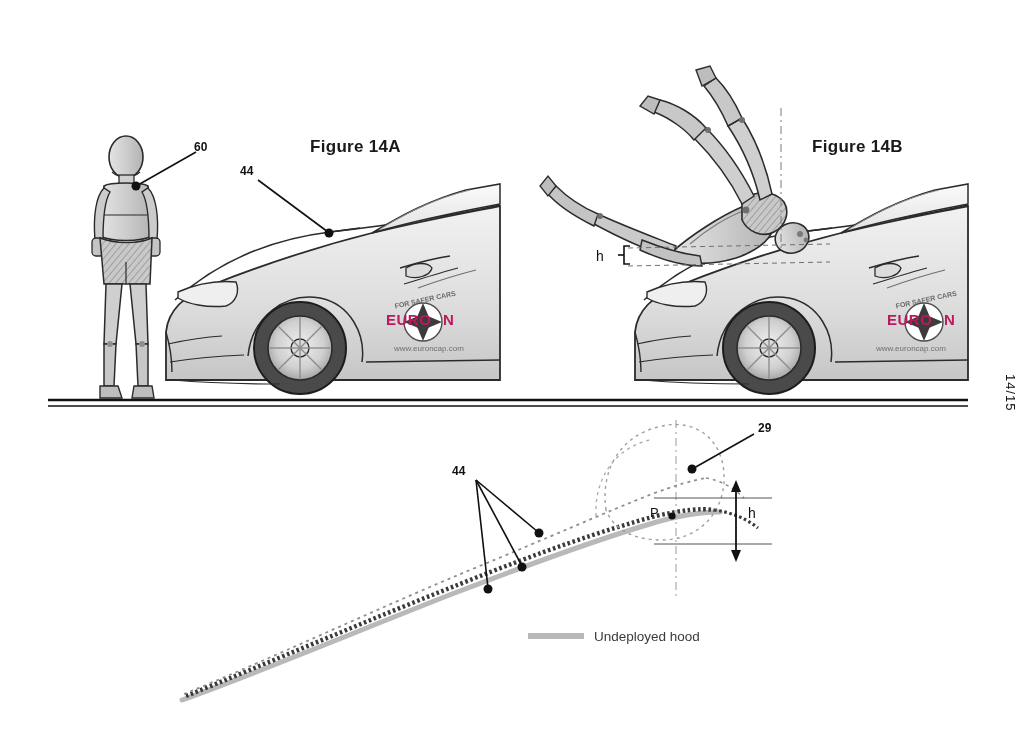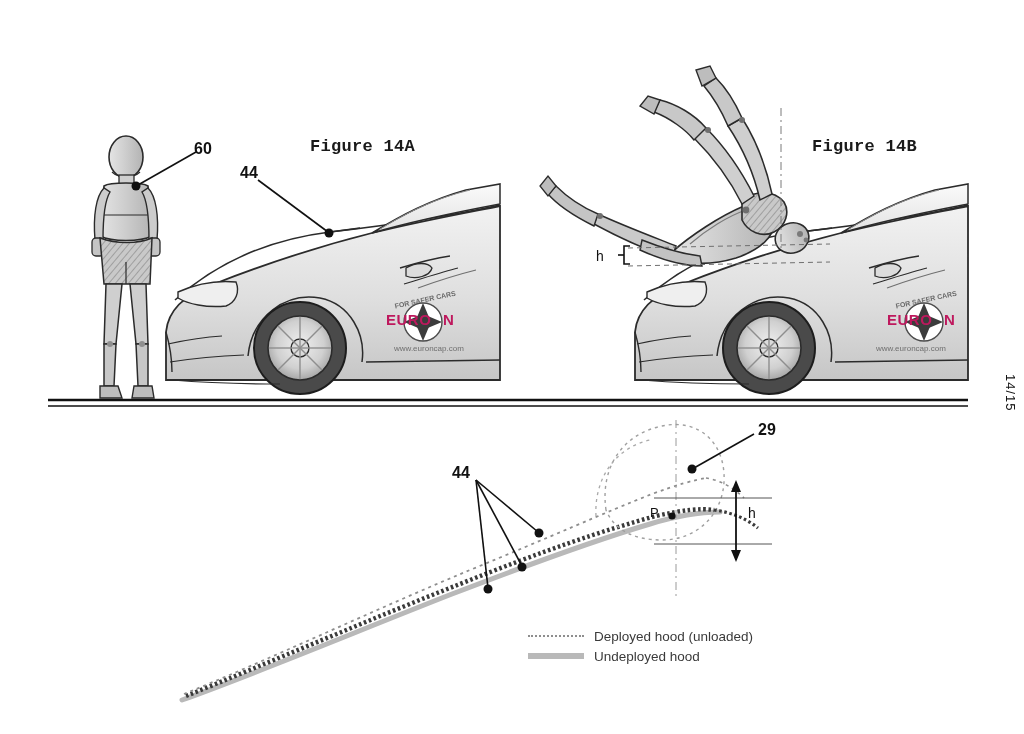--- a/index.html
+++ b/index.html
@@ -22,34 +22,34 @@
   }
   svg.sheet {
     position: absolute;
     left: 0;
     top: 0;
     width: 1024px;
     height: 734px;
   }
   .fig-label {
     position: absolute;
-    font-family: Liberation Mono, monospace;
+    font-family: Liberation Sans, sans-serif;
     font-size: 17px;
     font-weight: bold;
     letter-spacing: 0.3px;
     color: #1a1a1a;
     white-space: nowrap;
   }
   #fig14a-label { left: 310px; top: 137px; }
   #fig14b-label { left: 812px; top: 137px; }
 
   .ref-num {
     position: absolute;
     font-family: "Liberation Sans", sans-serif;
-    font-size: 16px;
+    font-size: 12px;
     font-weight: bold;
     color: #111;
     white-space: nowrap;
   }
   #ref-60 { left: 194px; top: 140px; }
   #ref-44a { left: 240px; top: 164px; }
   #ref-44b { left: 452px; top: 464px; }
   #ref-62 { left: 758px; top: 421px; }
 
   .dim-label {
@@ -392,22 +392,18 @@
 
   <div class="euroncap-text" style="left:887px; top:311px; font-size:15px; letter-spacing:0.5px;">EURO</div>
   <div class="euroncap-text" style="left:944px; top:311px; font-size:15px;">N</div>
   <div class="euroncap-text" style="left:895px; top:296px; font-size:7px; transform:rotate(-12deg); color:#6b6b6b;">FOR SAFER CARS</div>
   <div class="euroncap-text" style="left:876px; top:344px; font-size:8px; font-weight:normal; color:#6f6f6f;">www.euroncap.com</div>
 
   <div class="page-number">14/15</div>
 
   <div class="legend">
     <div class="legend-row">
-      <span class="legend-swatch sw-dotted"></span>
-      <span class="legend-text">Deployed hood (unloaded)</span>
-    </div>
-    <div class="legend-row">
       <span class="legend-swatch sw-solid"></span>
       <span class="legend-text">Undeployed hood</span>
     </div>
   </div>
 
 </div>
 
 </body></html>

